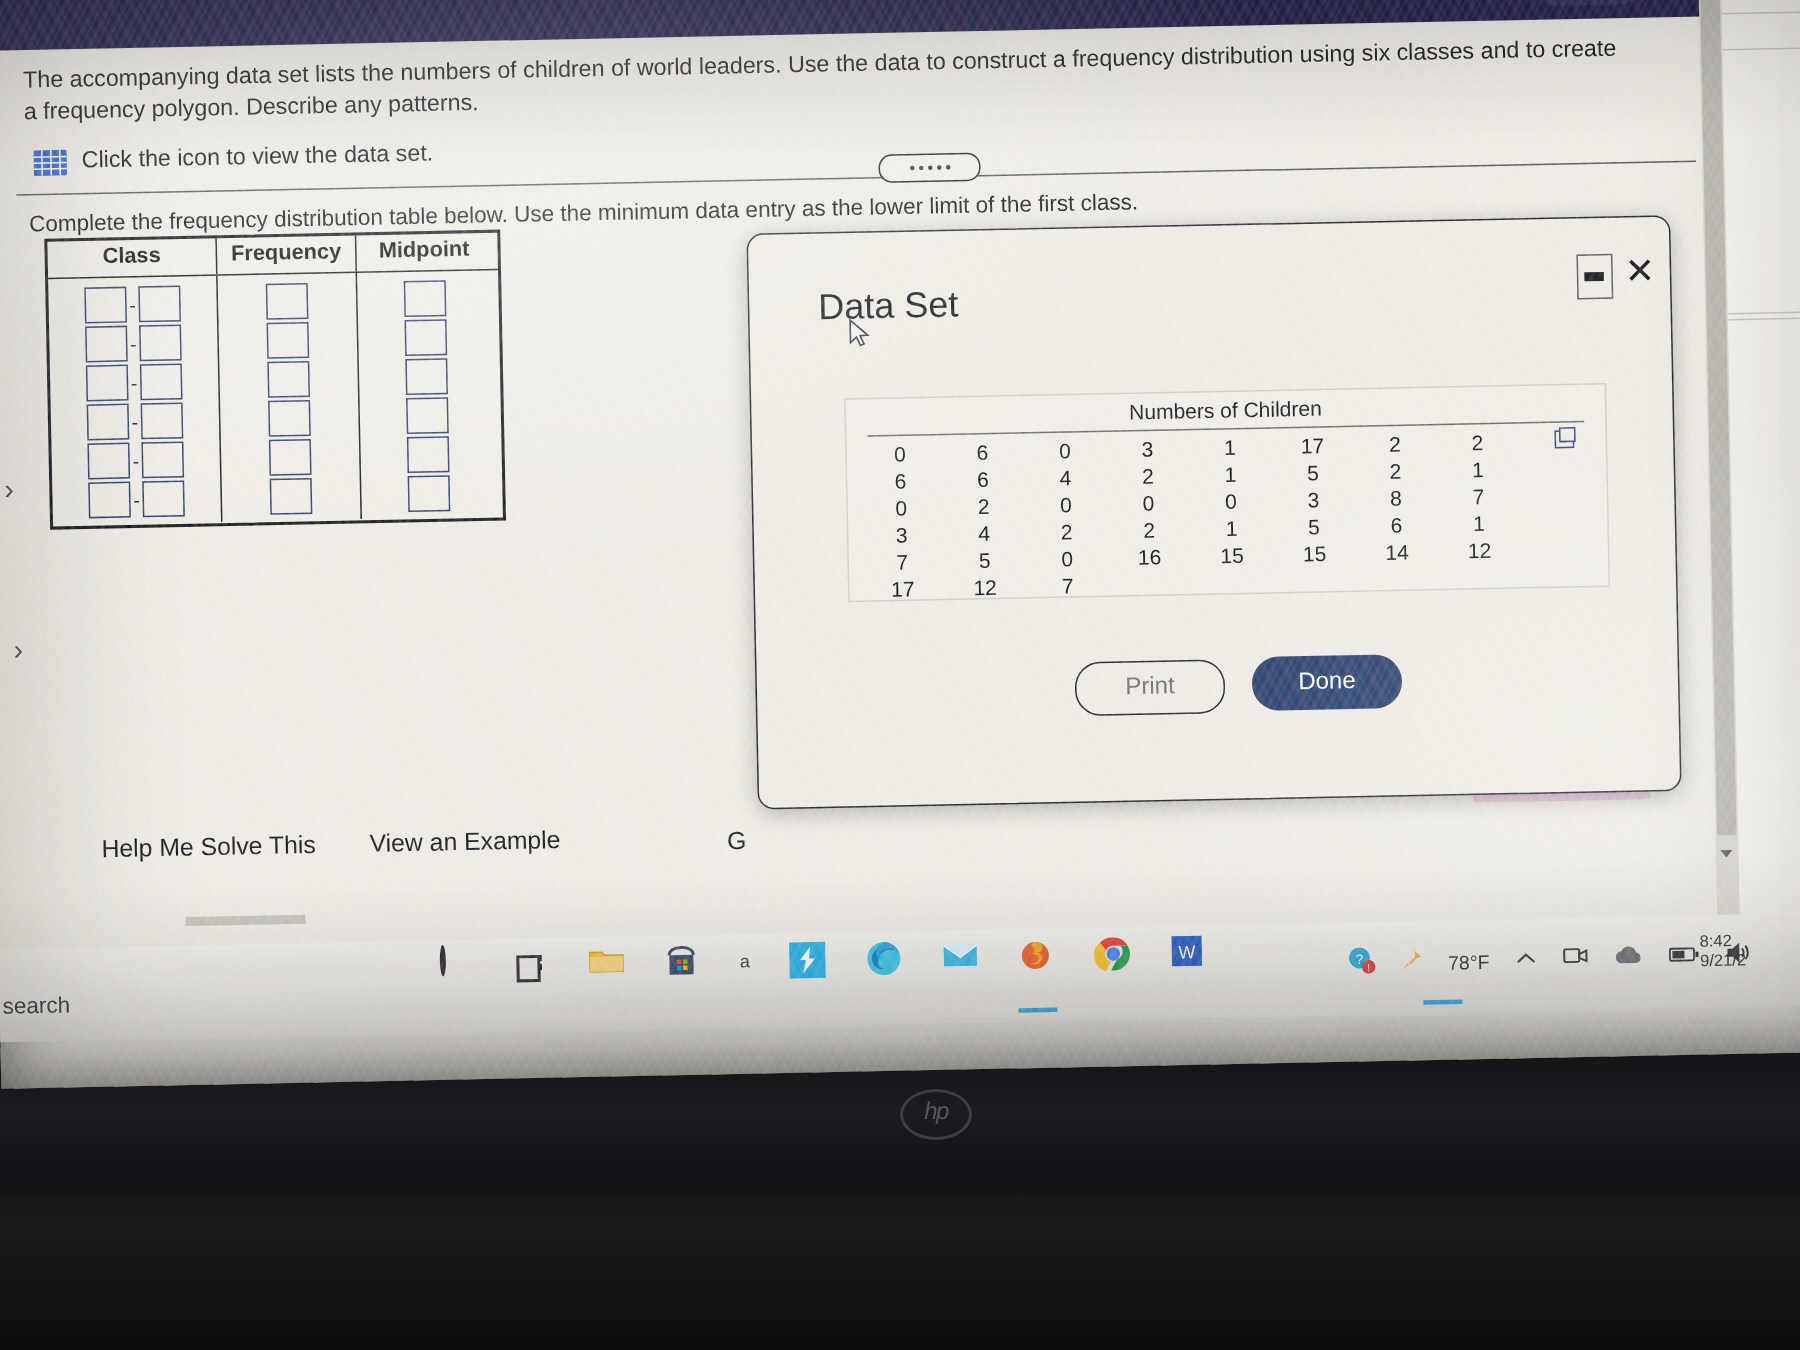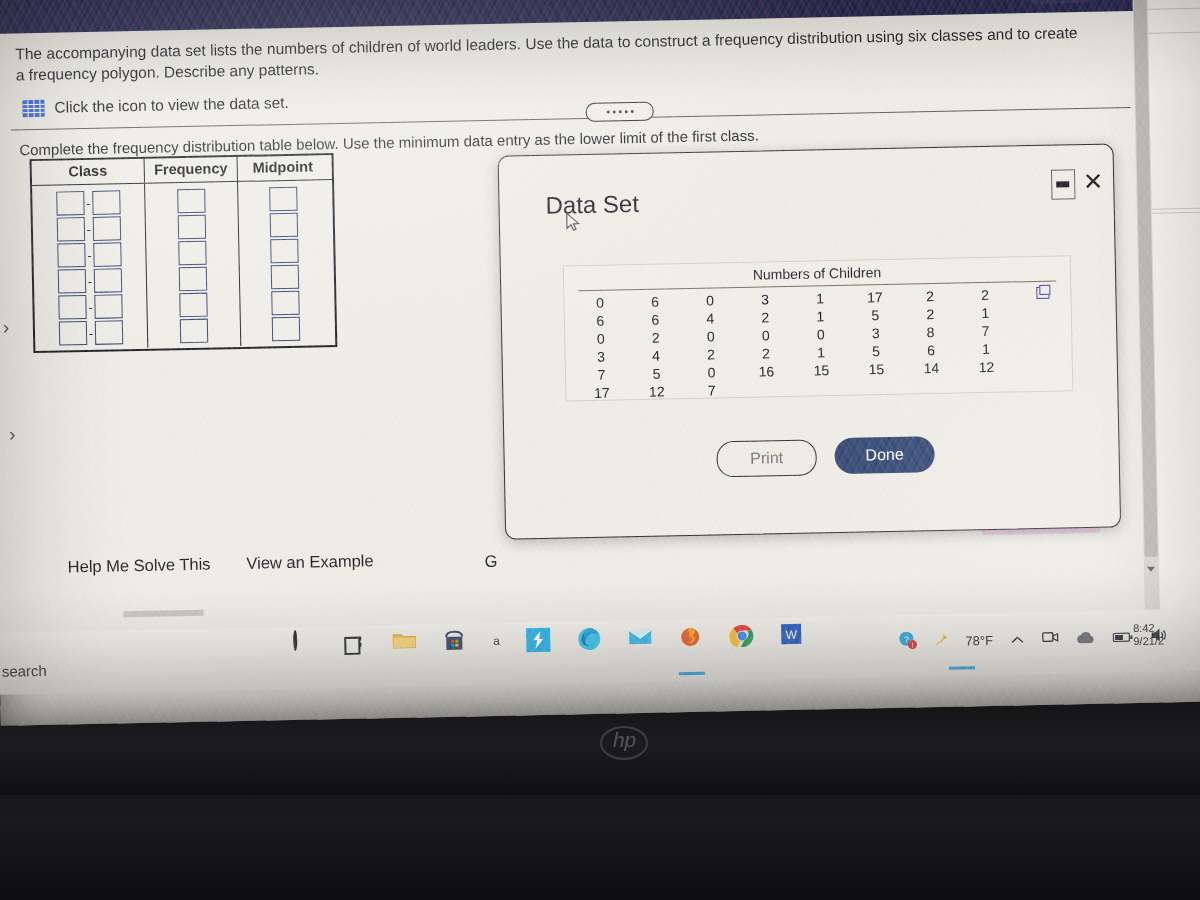--- a/index.html
+++ b/index.html
@@ -9,22 +9,22 @@
 
   
   #photo{position:relative;width:1200px;height:900px;background:#080808;overflow:hidden;}
 
   
   #deskarea{position:absolute;left:0;top:690px;width:1200px;height:210px;
             background:linear-gradient(180deg,#0a0a0c 0%,#121214 30%,#1a1a1d 62%,#0d0d10 100%);}
   #bezel{position:absolute;left:0;top:700px;width:1200px;height:95px;
          background:linear-gradient(180deg,#141417 0%,#1c1c20 45%,#101013 100%);}
   #hplogo{position:absolute;left:600px;top:726px;width:44px;height:30px;border-radius:50%;
-          border:2px solid #3d3d44;color:#55555e;font-size:21px;font-style:italic;
-          text-align:center;line-height:28px;letter-spacing:-1px;font-family:Liberation Mono, monospace;}
+          border:2px solid #3d3d44;color:#55555e;font-size:16px;font-style:italic;
+          text-align:center;line-height:28px;letter-spacing:-1px;}
 
   
   #screen{position:absolute;left:-14px;top:-16px;width:1232px;height:742px;
           background:#e9e7e0;
           transform:rotate(-1.15deg);transform-origin:0 0;overflow:hidden;
           box-shadow:0 0 40px rgba(0,0,0,.55) inset;}
   
   #moire{position:absolute;inset:0;pointer-events:none;z-index:60;
         background:
           repeating-linear-gradient(118deg, rgba(120,190,235,.16) 0px, rgba(255,255,255,0) 3px, rgba(245,190,215,.13) 6px, rgba(255,255,255,0) 9px),

